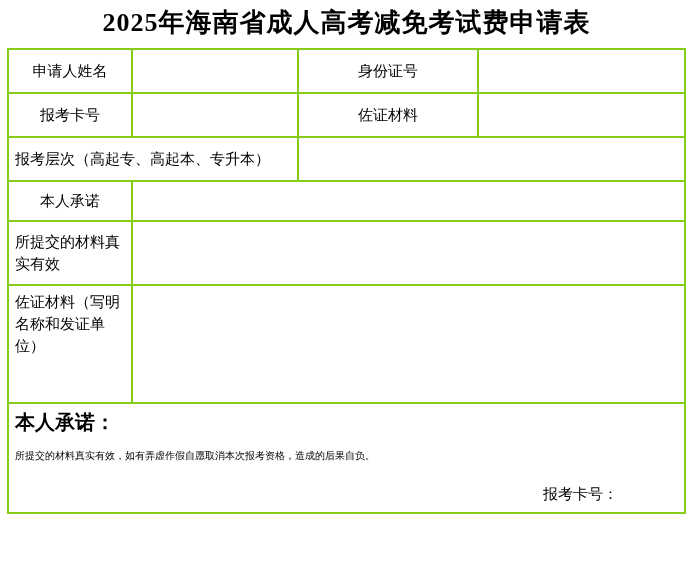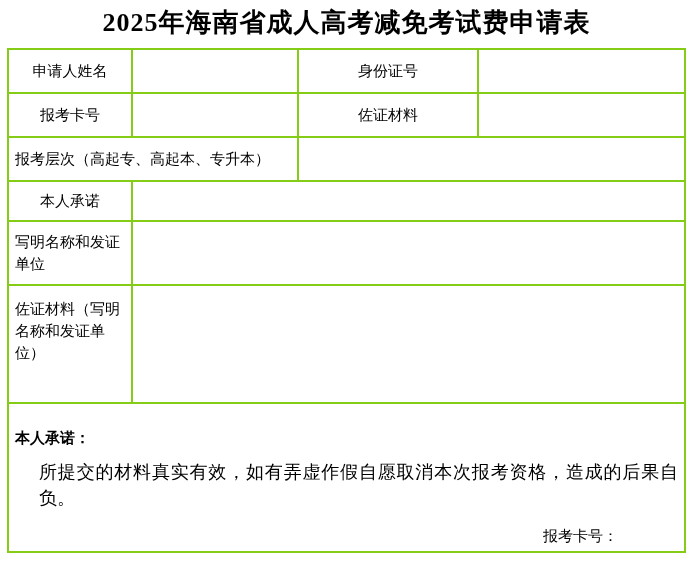--- a/index.html
+++ b/index.html
@@ -57,32 +57,30 @@
   .r3 { height: 44px; font-family: Liberation Serif, serif; }
   .r4 { height: 40px; }
   .r5 { height: 64px; }
   .r6 { height: 118px; }
   .r7 { height: 110px; }
   .commit-cell {
     vertical-align: top;
     padding: 8px 10px 8px 10px;
   }
   .commit-title {
-    font-size: 15px;
+    font-size: 20px;
     font-weight: bold;
     margin-bottom: 10px;
     line-height: 22px;
-    margin-top: 19px;
   }
   .commit-body {
-    font-size: 18px;
+    font-size: 10px;
     line-height: 26px;
     margin-bottom: 14px;
     text-align: justify;
-    margin-left: 24px;
   }
   .sign-line {
     font-size: 15px;
     text-align: right;
     padding-right: 60px;
     line-height: 22px;
   }
   .label-multi {
     line-height: 24px;
   }
@@ -116,25 +114,25 @@
       </tr>
       <tr class="r3">
         <td class="label-l" colspan="2">报考层次（高起专、高起本、专升本）</td>
         <td class="blank" colspan="2"></td>
       </tr>
       <tr class="r4">
         <td class="label-c">本人承诺</td>
         <td class="blank" colspan="3"></td>
       </tr>
       <tr class="r5">
-        <td class="label-l label-multi">写明名称和发证单位</td>
+        <td class="label-l label-multi">所提交的材料真实有效</td>
         <td class="blank" colspan="3"></td>
       </tr>
       <tr class="r6">
-        <td class="label-l label-multi" style="vertical-align: top; padding-top:12px;">佐证材料（写明名称和发证单位）</td>
+        <td class="label-l label-multi" style="vertical-align: top; padding-top:5px;">佐证材料（写明名称和发证单位）</td>
         <td class="blank" colspan="3"></td>
       </tr>
       <tr class="r7">
         <td class="commit-cell" colspan="4">
           <div class="commit-title">本人承诺：</div>
           <div class="commit-body">所提交的材料真实有效，如有弄虚作假自愿取消本次报考资格，造成的后果自负。</div>
           <div class="sign-line">报考卡号：</div>
         </td>
       </tr>
     </tbody>

